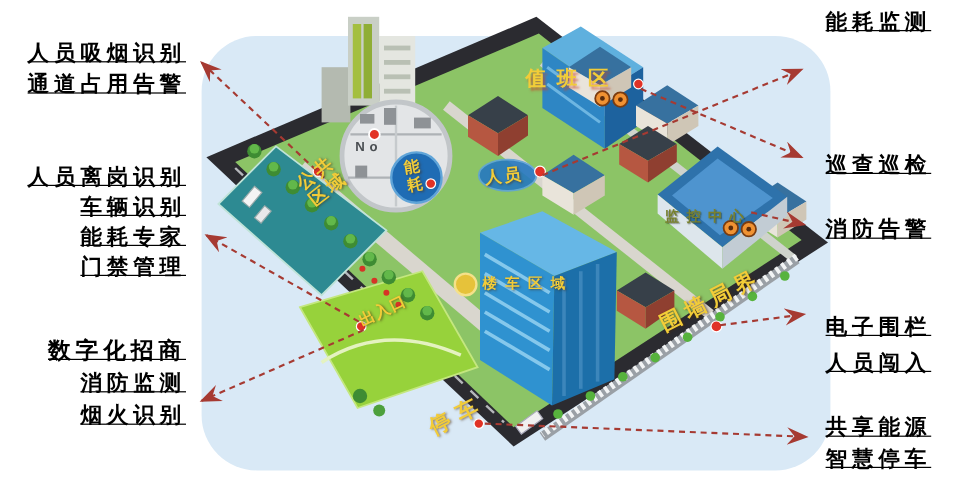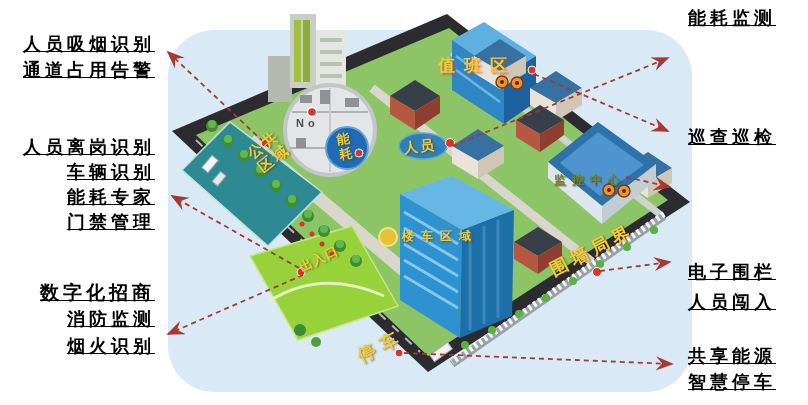--- a/index.html
+++ b/index.html
@@ -237,20 +237,23 @@
     <div>消防监测</div>
     <div>烟火识别</div>
   </div>
 
   <div class="ann rightside" style="top:5px;">
     <div>能耗监测</div>
   </div>
   <div class="ann rightside" style="top:124px;">
     <div>巡查巡检</div>
   </div>
+  <div class="ann rightside" style="top:178px;">
+    <div>消防告警</div>
+  </div>
   <div class="ann rightside pair" style="top:257px;">
     <div>电子围栏</div>
     <div>人员闯入</div>
   </div>
   <div class="ann rightside" style="top:343px;">
     <div>共享能源</div>
     <div>智慧停车</div>
   </div>
 
   <div class="mlab" style="left:438px;top:54px;font-size:17px;letter-spacing:9px;text-shadow:2px 2px 2px rgba(200,70,40,.65);">值班区</div>

